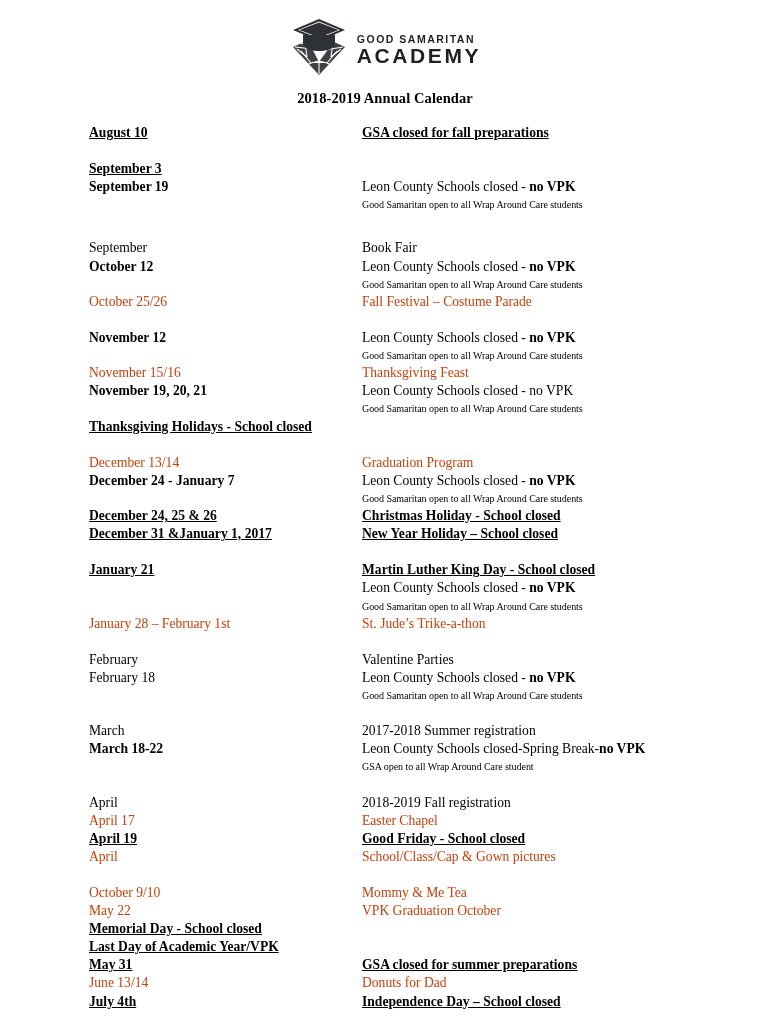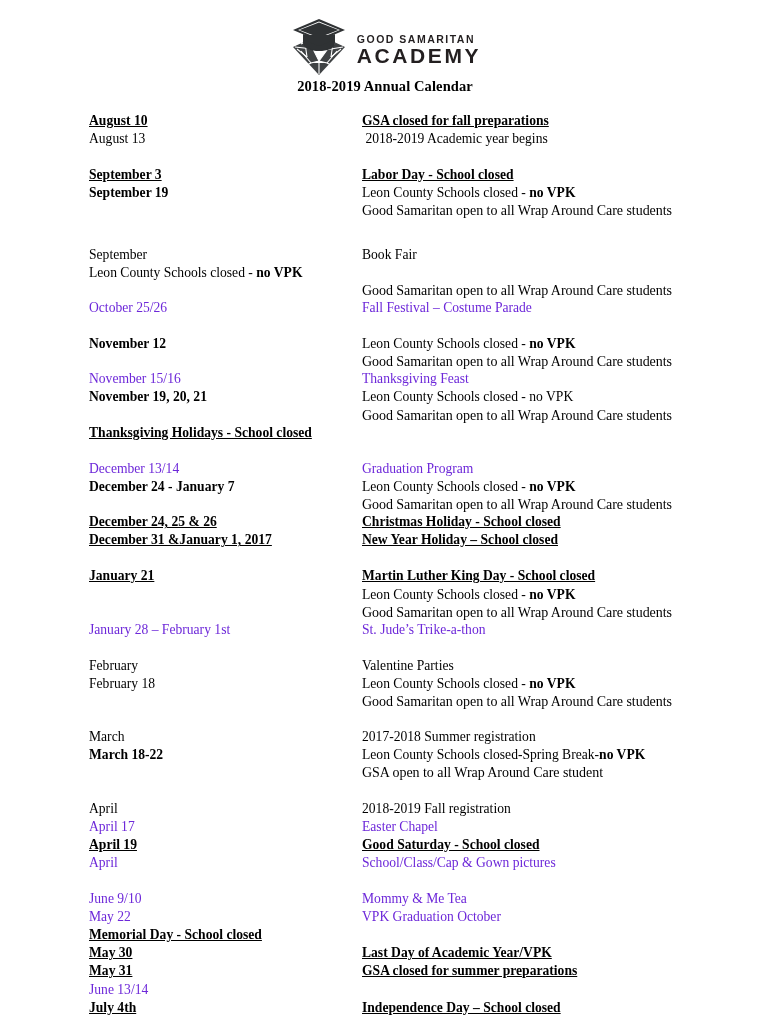--- a/index.html
+++ b/index.html
@@ -50,21 +50,21 @@
   }
   .logo-line2 {
     font-size: 21px;
     letter-spacing: 2.6px;
     font-weight: 700;
     display: block;
   }
   #page-title {
     font-size: 14.5px;
     font-weight: bold;
-    margin-top: 0;
+    margin-top: 12px;
     letter-spacing: 0.1px;
   }
 
   
   #calendar {
     margin-top: 17px;
     padding-left: 89px;
     padding-right: 40px;
   }
   .cal-row {
@@ -78,30 +78,30 @@
     width: 273px;
     flex: 0 0 273px;
     white-space: pre;
   }
   .cal-row .desc-cell {
     flex: 1 1 auto;
     white-space: pre;
   }
   
   .cal-row.note {
-    font-size: 14px;
+    font-size: 10px;
     line-height: 17.2px;
   }
   .cal-row.note .desc-cell {
     letter-spacing: -0.05px;
   }
 
   .b     { font-weight: bold; }
   .bu    { font-weight: bold; text-decoration: underline; }
-  .green { color: #6d28d9; }
+  .green { color: #c2410c; }
   .gap-md { height: 18px; }
   .gap-lg { height: 26px; }
 </style>
 </head>
 <body>
 
 <div id="doc-header">
   <div class="logo-row">
     <svg class="logo-mark" viewBox="0 0 62 58">
 
@@ -143,28 +143,27 @@
     <div class="logo-wordmark">
       <span class="logo-line1">GOOD SAMARITAN</span>
       <span class="logo-line2">ACADEMY</span>
     </div>
   </div>
   <div id="page-title">2018-2019 Annual Calendar</div>
 </div>
 
 <div id="calendar">
     <div class="cal-row"><div class="date-cell"><span class="bu">August 10</span></div><div class="desc-cell"><span class="bu">GSA closed for fall preparations</span></div></div>
-    <div class="cal-row"><div class="date-cell">August 13</div><div class="desc-cell"> 2018-2019 Academic year begins</div></div>
-    <div class="gap-md"></div>
-    <div class="cal-row"><div class="date-cell"><span class="bu">September 3</span></div><div class="desc-cell"><span class="bu">Labor Day - School closed</span></div></div>
+    <div class="gap-md"></div>
+    <div class="cal-row"><div class="date-cell"><span class="bu">September 3</span></div></div>
     <div class="cal-row"><div class="date-cell"><span class="b">September 19</span></div><div class="desc-cell"><span>Leon County Schools closed - </span><span class="b">no VPK</span></div></div>
     <div class="cal-row note"><div class="date-cell"></div><div class="desc-cell">Good Samaritan open to all Wrap Around Care students</div></div>
     <div class="gap-lg"></div>
     <div class="cal-row"><div class="date-cell">September</div><div class="desc-cell">Book Fair</div></div>
-    <div class="cal-row"><div class="desc-cell"><span>Leon County Schools closed - </span><span class="b">no VPK</span></div></div>
+    <div class="cal-row"><div class="date-cell"><span class="b">October 12</span></div><div class="desc-cell"><span>Leon County Schools closed - </span><span class="b">no VPK</span></div></div>
     <div class="cal-row note"><div class="date-cell"></div><div class="desc-cell">Good Samaritan open to all Wrap Around Care students</div></div>
     <div class="cal-row"><div class="date-cell"><span class="green">October 25/26</span></div><div class="desc-cell"><span class="green">Fall Festival – Costume Parade</span></div></div>
     <div class="gap-md"></div>
     <div class="cal-row"><div class="date-cell"><span class="b">November 12</span></div><div class="desc-cell"><span>Leon County Schools closed - </span><span class="b">no VPK</span></div></div>
     <div class="cal-row note"><div class="date-cell"></div><div class="desc-cell">Good Samaritan open to all Wrap Around Care students</div></div>
     <div class="cal-row"><div class="date-cell"><span class="green">November 15/16</span></div><div class="desc-cell"><span class="green">Thanksgiving Feast</span></div></div>
     <div class="cal-row"><div class="date-cell"><span class="b">November 19, 20, 21</span></div><div class="desc-cell">Leon County Schools closed - no VPK</div></div>
     <div class="cal-row note"><div class="date-cell"></div><div class="desc-cell">Good Samaritan open to all Wrap Around Care students</div></div>
     <div class="cal-row"><div class="desc-cell"><span class="bu">Thanksgiving Holidays - School closed</span></div></div>
     <div class="gap-md"></div>
@@ -182,23 +181,23 @@
     <div class="cal-row"><div class="date-cell">February</div><div class="desc-cell">Valentine Parties</div></div>
     <div class="cal-row"><div class="date-cell">February 18</div><div class="desc-cell"><span>Leon County Schools closed - </span><span class="b">no VPK</span></div></div>
     <div class="cal-row note"><div class="date-cell"></div><div class="desc-cell">Good Samaritan open to all Wrap Around Care students</div></div>
     <div class="gap-md"></div>
     <div class="cal-row"><div class="date-cell">March</div><div class="desc-cell">2017-2018 Summer registration</div></div>
     <div class="cal-row"><div class="date-cell"><span class="b">March 18-22</span></div><div class="desc-cell"><span>Leon County Schools closed-Spring Break-</span><span class="b">no VPK</span></div></div>
     <div class="cal-row note"><div class="date-cell"></div><div class="desc-cell">GSA open to all Wrap Around Care student</div></div>
     <div class="gap-md"></div>
     <div class="cal-row"><div class="date-cell">April</div><div class="desc-cell">2018-2019 Fall registration</div></div>
     <div class="cal-row"><div class="date-cell"><span class="green">April 17</span></div><div class="desc-cell"><span class="green">Easter Chapel</span></div></div>
-    <div class="cal-row"><div class="date-cell"><span class="bu">April 19</span></div><div class="desc-cell"><span class="bu">Good Saturday - School closed</span></div></div>
+    <div class="cal-row"><div class="date-cell"><span class="bu">April 19</span></div><div class="desc-cell"><span class="bu">Good Friday - School closed</span></div></div>
     <div class="cal-row"><div class="date-cell"><span class="green">April</span></div><div class="desc-cell"><span class="green">School/Class/Cap &amp; Gown pictures</span></div></div>
     <div class="gap-md"></div>
-    <div class="cal-row"><div class="date-cell"><span class="green">June 9/10</span></div><div class="desc-cell"><span class="green">Mommy &amp; Me Tea</span></div></div>
+    <div class="cal-row"><div class="date-cell"><span class="green">October 9/10</span></div><div class="desc-cell"><span class="green">Mommy &amp; Me Tea</span></div></div>
     <div class="cal-row"><div class="date-cell"><span class="green">May 22</span></div><div class="desc-cell"><span class="green">VPK Graduation October</span></div></div>
     <div class="cal-row"><div class="desc-cell"><span class="bu">Memorial Day - School closed</span></div></div>
-    <div class="cal-row"><div class="date-cell"><span class="bu">May 30</span></div><div class="desc-cell"><span class="bu">Last Day of Academic Year/VPK</span></div></div>
+    <div class="cal-row"><div class="desc-cell"><span class="bu">Last Day of Academic Year/VPK</span></div></div>
     <div class="cal-row"><div class="date-cell"><span class="bu">May 31</span></div><div class="desc-cell"><span class="bu">GSA closed for summer preparations</span></div></div>
-    <div class="cal-row"><div class="date-cell"><span class="green">June 13/14</span></div></div>
+    <div class="cal-row"><div class="date-cell"><span class="green">June 13/14</span></div><div class="desc-cell"><span class="green">Donuts for Dad</span></div></div>
     <div class="cal-row"><div class="date-cell"><span class="bu">July 4th</span></div><div class="desc-cell"><span class="bu">Independence Day – School closed</span></div></div>
   </div>
 
 </body></html>

